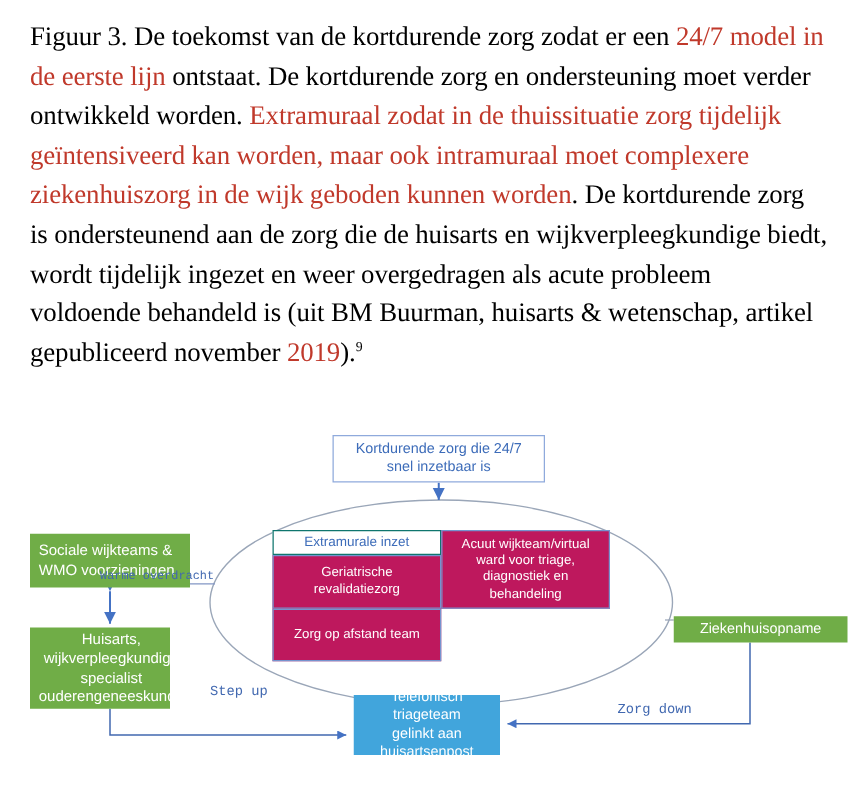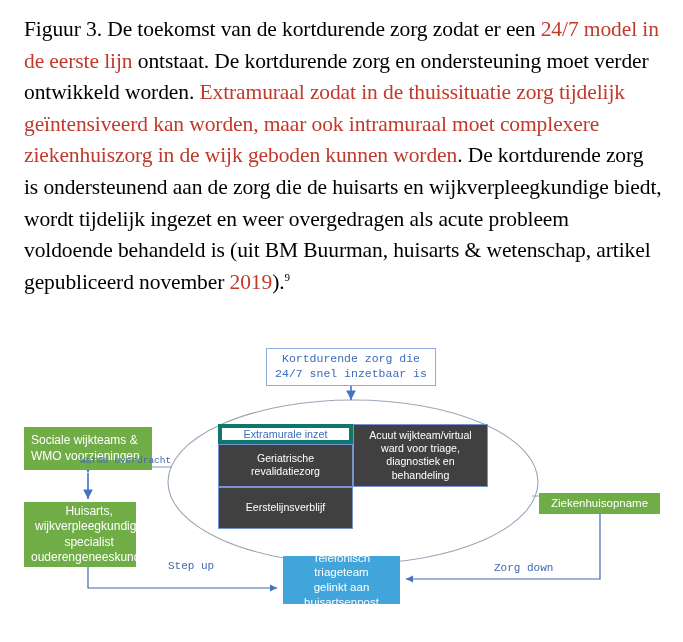--- a/index.html
+++ b/index.html
@@ -69,21 +69,20 @@
   #top-box {
     left: 266px;
     top: 12px;
     width: 170px;
     height: 38px;
     background: #ffffff;
     border: 1px solid #8FAADC;
     color: #3D6CB9;
     font-size: 11.5px;
     padding: 0 6px;
-    font-family: Liberation Mono, monospace;
   }
 
   
   .green-box {
     background: #70AD47;
     color: #ffffff;
     font-size: 12px;
     justify-content: flex-start;
     text-align: left;
     padding: 5px 7px;
@@ -97,21 +96,21 @@
   #green-huisarts {
     left: 24px;
     top: 166px;
     width: 112px;
     height: 65px;
     text-align: center;
   }
   #green-ziekenhuis {
     left: 539px;
     top: 157px;
-    width: 121px;
+    width: 139px;
     height: 21px;
     font-size: 11.5px;
     justify-content: center;
     text-align: center;
     padding: 0 4px;
   }
 
   
   #blue-triage {
     left: 283px;
@@ -130,30 +129,30 @@
     left: 218px;
     top: 88px;
     width: 270px;
     height: 105px;
     display: grid;
     grid-template-columns: 1fr 1fr;
     grid-template-rows: 20px 1fr 1fr;
   }
   #inner-table .th {
     background: #ffffff;
-    border: 4px solid #0f766e;
+    border: 1px solid #0f766e;
     color: #3D6CB9;
     font-size: 10.8px;
     display: flex;
     align-items: center;
     justify-content: center;
     box-sizing: border-box;
   }
   #inner-table .td {
-    background: #404040;
+    background: #be185d;
     border: 1px solid #7593CE;
     color: #ffffff;
     font-size: 10.6px;
     display: flex;
     align-items: center;
     justify-content: center;
     text-align: center;
     box-sizing: border-box;
     padding: 1px 3px;
     line-height: 1.26;
@@ -163,21 +162,21 @@
   
   .edge-label {
     position: absolute;
     color: #4168B0;
     font-size: 10.5px;
     font-family: Liberation Mono, monospace;
     white-space: nowrap;
     background: transparent;
   }
   #lbl-warme { left: 80px; top: 119px; font-size: 9.5px; }
-  #lbl-stepup { left: 168px; top: 224px; font-size: 11px; }
+  #lbl-stepup { left: 168px; top: 212px; font-size: 11px; }
   #lbl-stepdown { left: 494px; top: 226px; font-size: 11px; }
 </style>
 </head>
 <body>
 
 <div id="caption">
   <span>Figuur 3.  De toekomst van de kortdurende zorg zodat er een </span><span class="red">24/7 model in de eerste lijn</span><span> ontstaat. De kortdurende zorg en ondersteuning moet verder ontwikkeld worden. </span><span class="red">Extramuraal zodat in de thuissituatie zorg tijdelijk geïntensiveerd kan worden, maar ook intramuraal moet complexere ziekenhuiszorg in de wijk geboden kunnen worden</span><span>. De kortdurende zorg is ondersteunend aan de zorg die de huisarts en wijkverpleegkundige biedt, wordt tijdelijk ingezet en weer overgedragen als acute probleem voldoende behandeld is (uit BM Buurman, huisarts &amp; wetenschap, artikel gepubliceerd november </span><span class="red">2019</span><span>).</span><span class="sup">9</span>
 </div>
 
 <div id="figure">
@@ -226,20 +225,20 @@
   <div class="box" id="blue-triage">
     <span>Telefonisch triageteam gelinkt aan huisartsenpost</span>
   </div>
 
   <div id="inner-table">
     <div class="th">Extramurale inzet</div>
 
     <div class="td span2">Acuut wijkteam/virtual ward voor triage, diagnostiek en behandeling</div>
     <div class="td">Geriatrische revalidatiezorg</div>
 
-    <div class="td">Eerstelijnsverblijf</div>
+    <div class="td">Zorg op afstand team</div>
   </div>
 
   <div class="edge-label" id="lbl-warme">Warme overdracht</div>
   <div class="edge-label" id="lbl-stepup">Step up</div>
   <div class="edge-label" id="lbl-stepdown">Zorg down</div>
 
 </div>
 
 </body></html>

